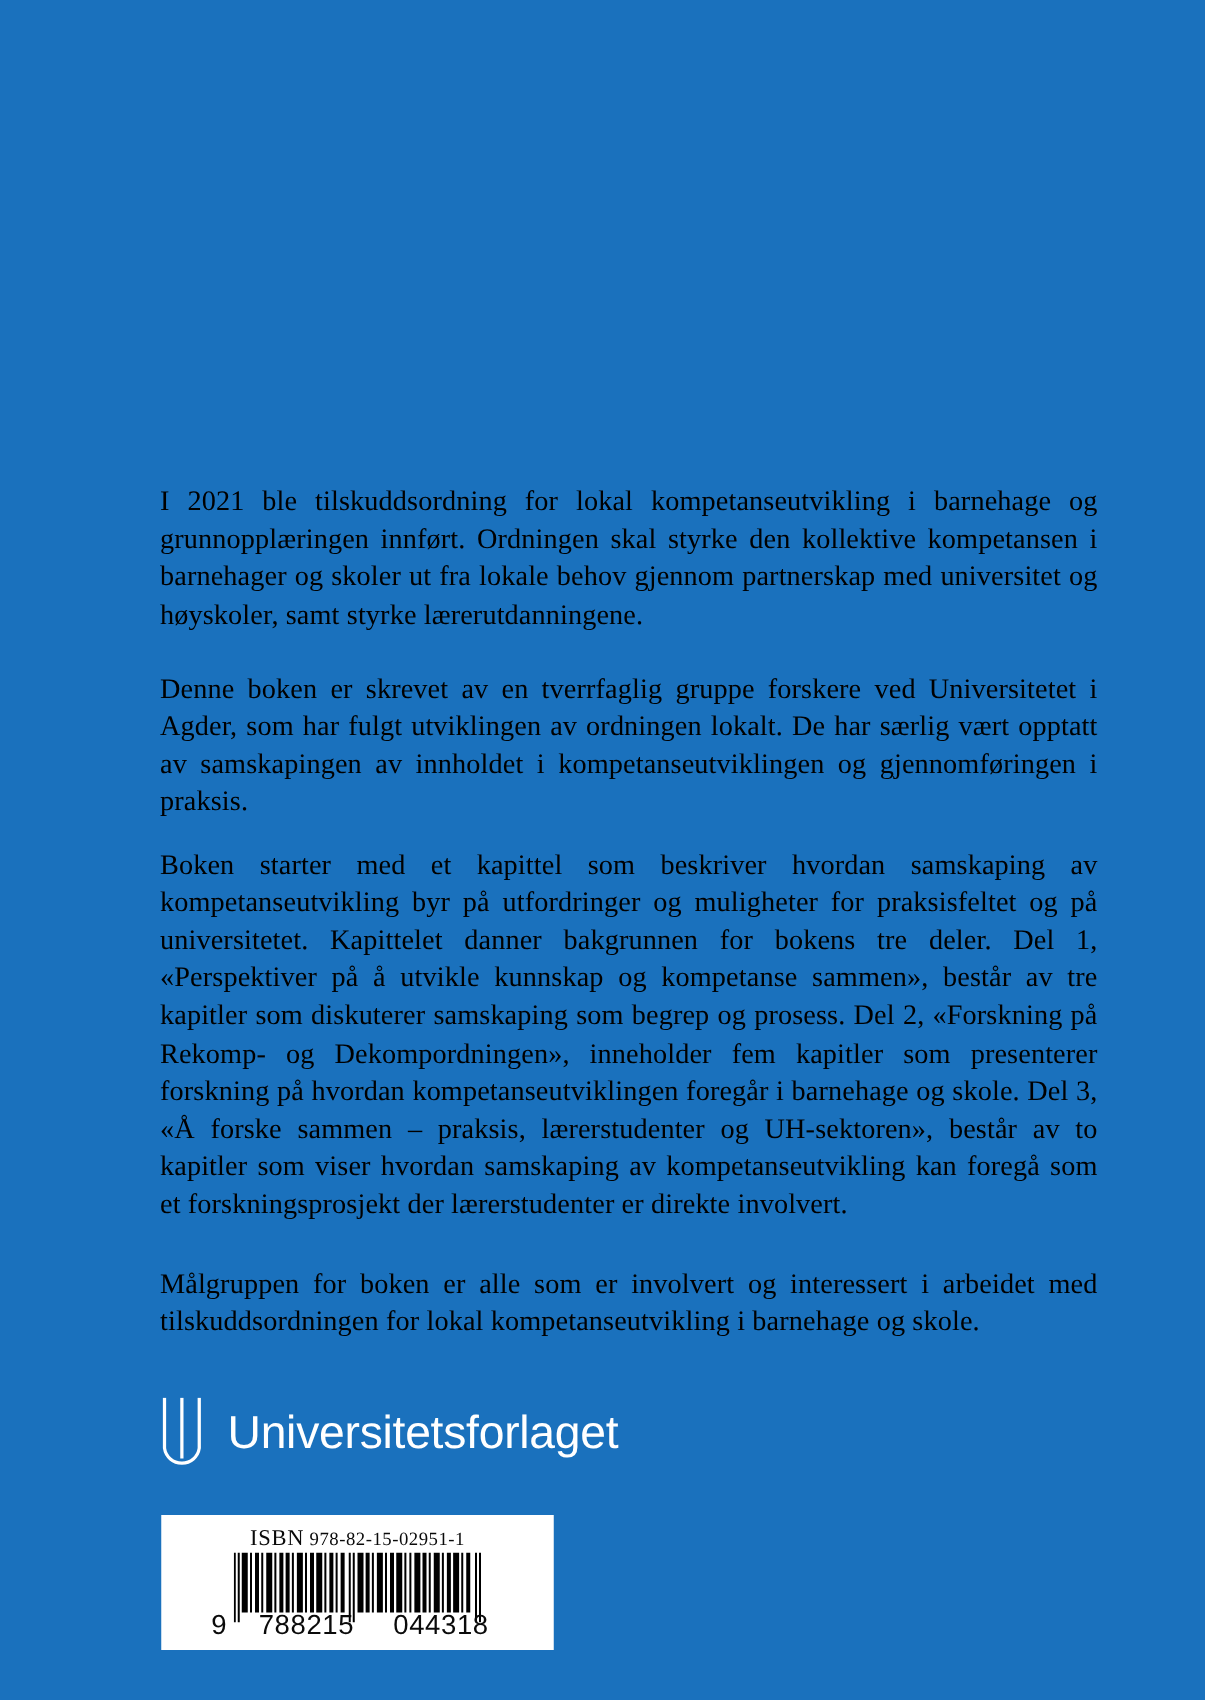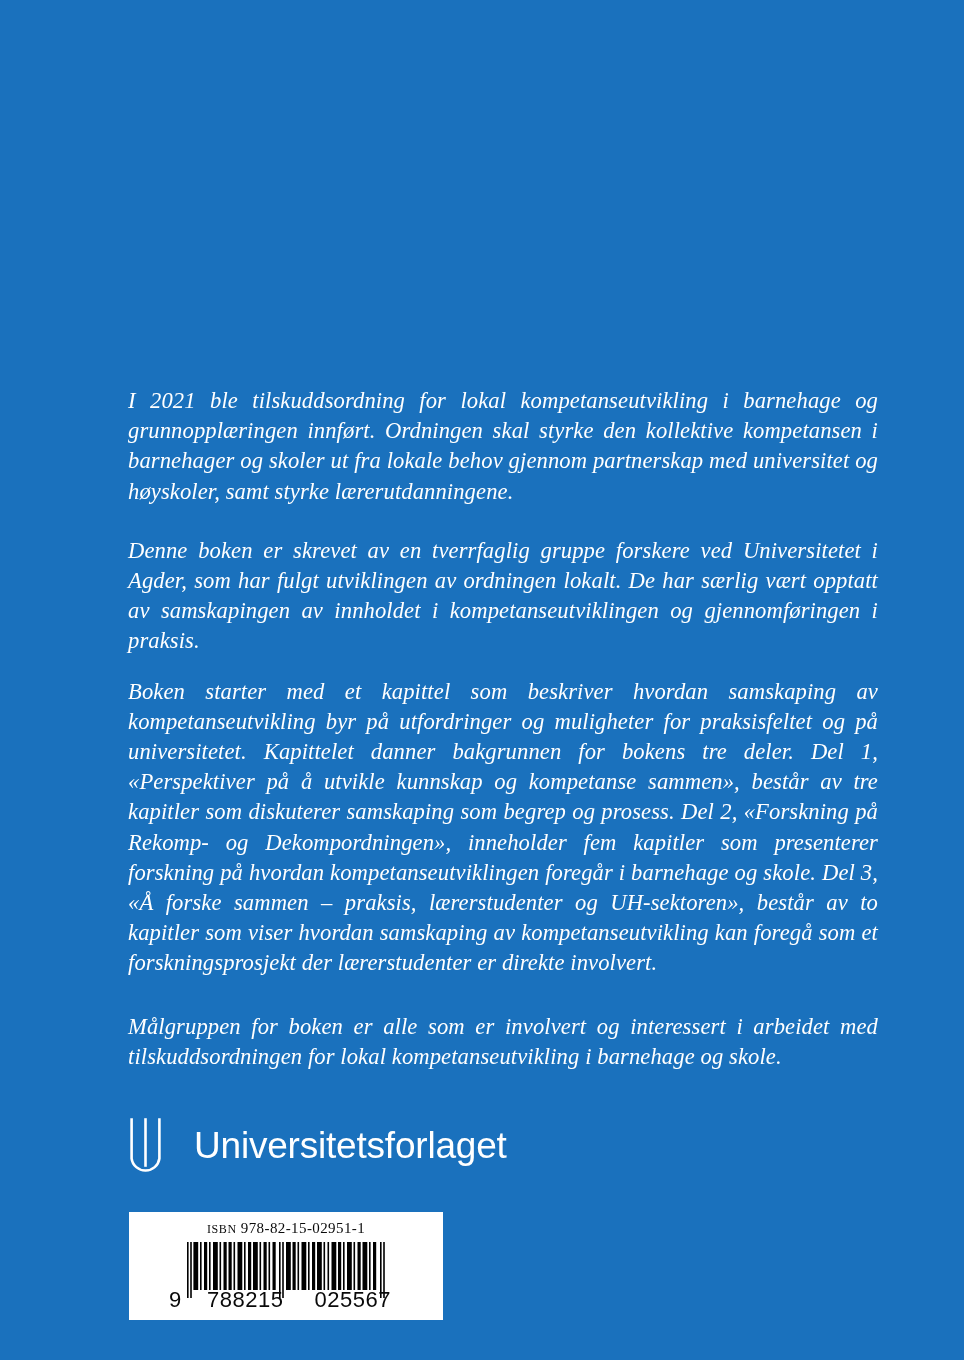--- a/index.html
+++ b/index.html
@@ -24,28 +24,27 @@
 
   
   .blurb {
     position: absolute;
     left: 128px;
     top: 386px;
     width: 750px;
   }
   .blurb p {
     margin: 0 0 26px 0;
-    color: #ffffff;
+    color: #000000;
     font-size: 22.6px;
     line-height: 30.2px;
     text-align: justify;
     text-justify: inter-word;
     font-family: "Liberation Serif", "DejaVu Serif", serif;
     letter-spacing: 0.1px;
-    font-style: italic;
     -webkit-font-smoothing: antialiased;
   }
   .blurb p:last-child {
     margin-bottom: 0;
   }
   .blurb p.p-intro {
     margin-bottom: 29px;
   }
   .blurb p.p-authors {
     margin-bottom: 20px;
@@ -54,21 +53,21 @@
     margin-bottom: 33px;
   }
 
   
   .publisher {
     position: absolute;
     left: 129px;
     top: 1118px;
     display: flex;
     align-items: center;
-    gap: 32px;
+    gap: 20px;
   }
   .publisher-mark {
     width: 33px;
     height: 54px;
     flex: 0 0 auto;
     display: block;
   }
   .publisher-name {
     color: #ffffff;
     font-family: "Liberation Sans", "DejaVu Sans", sans-serif;
@@ -95,21 +94,21 @@
     left: 0;
     width: 100%;
     text-align: center;
     color: #0a0a0a;
     font-family: "Liberation Serif", "DejaVu Serif", serif;
     font-size: 15px;
     letter-spacing: 0.4px;
     white-space: nowrap;
   }
   .isbn-line .isbn-word {
-    font-size: 12px;
+    font-size: 18px;
     letter-spacing: 0.6px;
   }
   .barcode-graphic {
     position: absolute;
     top: 30px;
     left: 50%;
     transform: translateX(-50%);
     width: 198px;
     height: 56px;
     display: block;
@@ -206,17 +205,17 @@
         <rect x="186.0" y="0" width="3.2" height="48"></rect>
 
         <rect x="193.0" y="0" width="1.6" height="56"></rect>
         <rect x="196.2" y="0" width="1.6" height="56"></rect>
       </g>
     </svg>
 
     <div class="barcode-digits">
       <span class="grp-left">9</span>
       <span class="grp-mid">788215</span>
-      <span class="grp-right">025567</span>
+      <span class="grp-right">044318</span>
     </div>
   </div>
 
 </div>
 
 </body></html>

